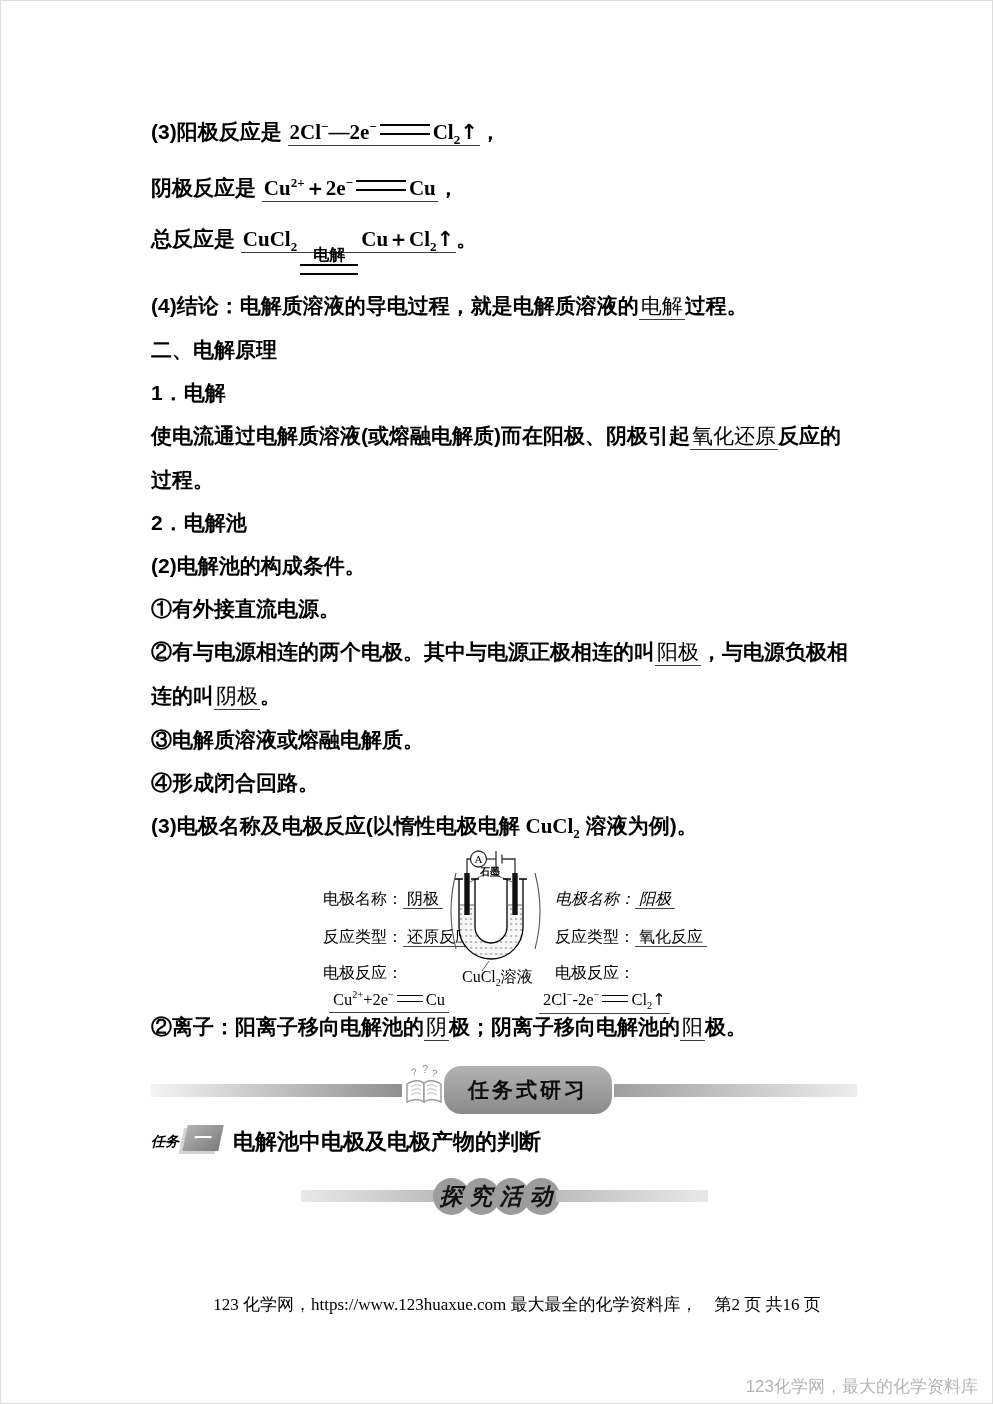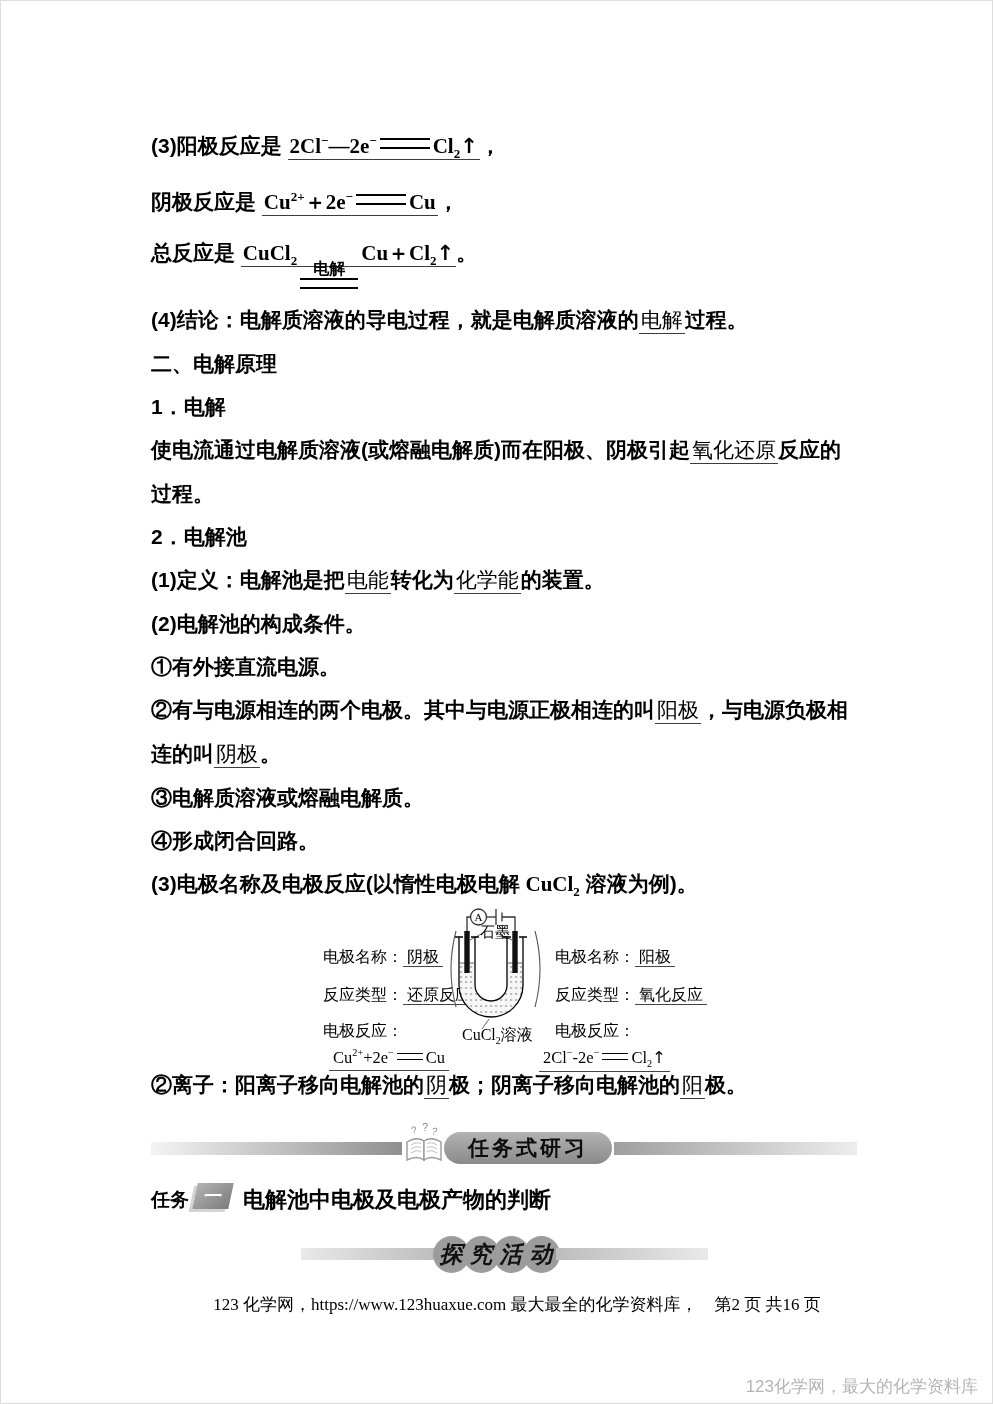--- a/index.html
+++ b/index.html
@@ -1,60 +1,60 @@
 <!DOCTYPE html>
 <html><head>
 <meta charset="utf-8">
 <style>
   html,body{margin:0;padding:0;}
   body{
     width:993px;height:1404px;background:#ffffff;position:relative;overflow:hidden;
     font-family:"Liberation Sans",sans-serif;color:#000;
     box-sizing:border-box;border:1px solid #dcdcdc;
   }
-  .doc{position:absolute;left:150px;top:118px;width:706px;}
+  .doc{position:absolute;left:150px;top:104px;width:706px;}
   .ln{margin:0;font-size:21px;font-weight:bold;line-height:43px;}
   .tall{padding:7px 0 9px;}
   .fm{font-family:"Liberation Serif",serif;font-weight:bold;}
   sup{font-size:62%;}
   sub{font-size:62%;}
   .u{border-bottom:1.6px solid #3c3c3c;padding:0 2px 1px;}
   .ans{font-family:"Liberation Serif",serif;font-weight:normal;}
   .e2{display:inline-block;width:50px;height:7px;border-top:2px solid #000;border-bottom:2px solid #000;vertical-align:4px;margin:0 3px;}
   .arr{font-family:"DejaVu Sans",sans-serif;}
   .ov{display:inline-flex;flex-direction:column;align-items:center;vertical-align:-14px;line-height:1;}
   .ovt{font-size:16px;font-weight:bold;line-height:17px;}
   .ov .e2{width:58px;margin-top:1px;}
 
   
   .diagram{position:relative;height:146px;margin:4px 0 0 170px;font-family:"Liberation Serif",serif;font-size:16px;font-weight:normal;}
   .drow{position:absolute;white-space:nowrap;margin-top:28px;}
   .dval{border-bottom:1px solid #444;padding:0 4px 1px;}
   .deq{position:absolute;font-size:16.5px;white-space:nowrap;border-bottom:1px solid #444;padding:0 4px 2px;margin-top:24px;}
   .e2s{display:inline-block;width:26px;height:5px;border-top:1.4px solid #000;border-bottom:1.4px solid #000;vertical-align:3px;margin:0 3px;}
   .dl1{left:2px;top:2px;}  .dl2{left:2px;top:40px;}  .dl3{left:2px;top:76px;}  .dl4{left:8px;top:106px;}
-  .dr1{left:234px;top:2px;} .dr2{left:234px;top:40px;} .dr3{left:234px;top:76px;} .dr4{left:218px;top:106px;}
+  .dr1{left:234px;top:2px;font-style:italic;} .dr2{left:234px;top:40px;} .dr3{left:234px;top:76px;} .dr4{left:218px;top:106px;}
   .dsol{position:absolute;left:141px;top:108px;white-space:nowrap;}
   .apparatus{position:absolute;left:122px;top:-10px;}
-  .graphite{position:absolute;left:159px;top:6px;font-size:15px;}
+  .graphite{position:absolute;left:159px;top:6px;font-size:10px;font-weight:bold;}
   .wire{stroke:#333;stroke-width:1.3;fill:none;}
   .thin{stroke:#555;stroke-width:0.9;fill:none;}
   .brk{stroke:#555;stroke-width:1.1;fill:none;}
   .tube{stroke:#000;stroke-width:1.3;fill:none;}
   .atext{font-family:"Liberation Serif",serif;font-size:11px;text-anchor:middle;fill:#000;}
 
   
   .banner1{display:flex;align-items:center;margin-top:22px;height:38px;}
   .bar1l{width:258px;height:13px;background:linear-gradient(to right,#f4f4f4,#8f8f8f);}
   .bookwrap{width:50px;height:42px;margin:-8px 0 0 -2px;flex:none;}
-  .pill{height:32px;border-radius:17px;background:linear-gradient(#b3b3b3,#8a8a8a);display:flex;align-items:center;
+  .pill{height:48px;border-radius:17px;background:linear-gradient(#b3b3b3,#8a8a8a);display:flex;align-items:center;
         padding:0 24px;font-size:21px;font-weight:bold;letter-spacing:3px;color:#0c0c0c;margin-left:-6px;flex:none;}
   .bar1r{width:250px;height:13px;background:linear-gradient(to right,#9f9f9f,#ededed);margin-left:2px;}
   .taskrow{display:flex;align-items:center;margin-top:14px;height:38px;}
-  .tasklabel{font-size:19px;font-weight:bold;}
+  .tasklabel{font-size:14px;font-weight:bold;font-style:italic;}
   .taskbadge{width:36px;height:26px;background:linear-gradient(135deg,#b3b3b3,#7c7c7c);transform:skewX(-12deg);
              color:#fff;display:inline-flex;align-items:center;justify-content:center;font-size:18px;font-weight:bold;
              margin:0 12px 8px 6px;box-shadow:-3px 3px 0 0 #d4d4d4;}
   .tasktitle{font-size:22px;font-weight:bold;}
   .banner2{display:flex;align-items:center;justify-content:center;margin-top:12px;height:46px;}
   .bar2l{width:136px;height:12px;background:linear-gradient(to right,#e9e9e9,#bdbdbd);}
   .bar2r{width:152px;height:12px;background:linear-gradient(to right,#bdbdbd,#e9e9e9);}
   .circles{display:flex;margin:0 -4px;}
   .circle{width:37px;height:37px;border-radius:50%;background:#9c9c9c;display:flex;align-items:center;justify-content:center;
           font-family:"Liberation Serif",serif;font-style:italic;font-size:23px;font-weight:bold;color:#111;margin-left:-7px;}
@@ -79,21 +79,20 @@
 
   <p class="ln"><span>(4)结论：电解质溶液的导电过程，就是电解质溶液的</span><span class="u ans">电解</span><span>过程。</span></p>
 
   <p class="ln">二、电解原理</p>
   <p class="ln">1．电解</p>
 
   <p class="ln"><span>使电流通过电解质溶液(或熔融电解质)而在阳极、阴极引起</span><span class="u ans">氧化还原</span><span>反应的过程。</span></p>
 
   <p class="ln">2．电解池</p>
 
-  <p class="ln"><span>(1)定义：电解池是把</span><span class="u ans">电能</span><span>转化为</span><span class="u ans">化学能</span><span>的装置。</span></p>
 
   <p class="ln">(2)电解池的构成条件。</p>
   <p class="ln">①有外接直流电源。</p>
 
   <p class="ln"><span>②有与电源相连的两个电极。其中与电源正极相连的叫</span><span class="u ans">阳极</span><span>，与电源负极相连的叫</span><span class="u ans">阴极</span><span>。</span></p>
 
   <p class="ln">③电解质溶液或熔融电解质。</p>
   <p class="ln">④形成闭合回路。</p>
 
   <p class="ln"><span>(3)电极名称及电极反应(以惰性电极电解 </span><span class="fm"><span>CuCl</span><sub>2</sub></span><span> 溶液为例)。</span></p>

